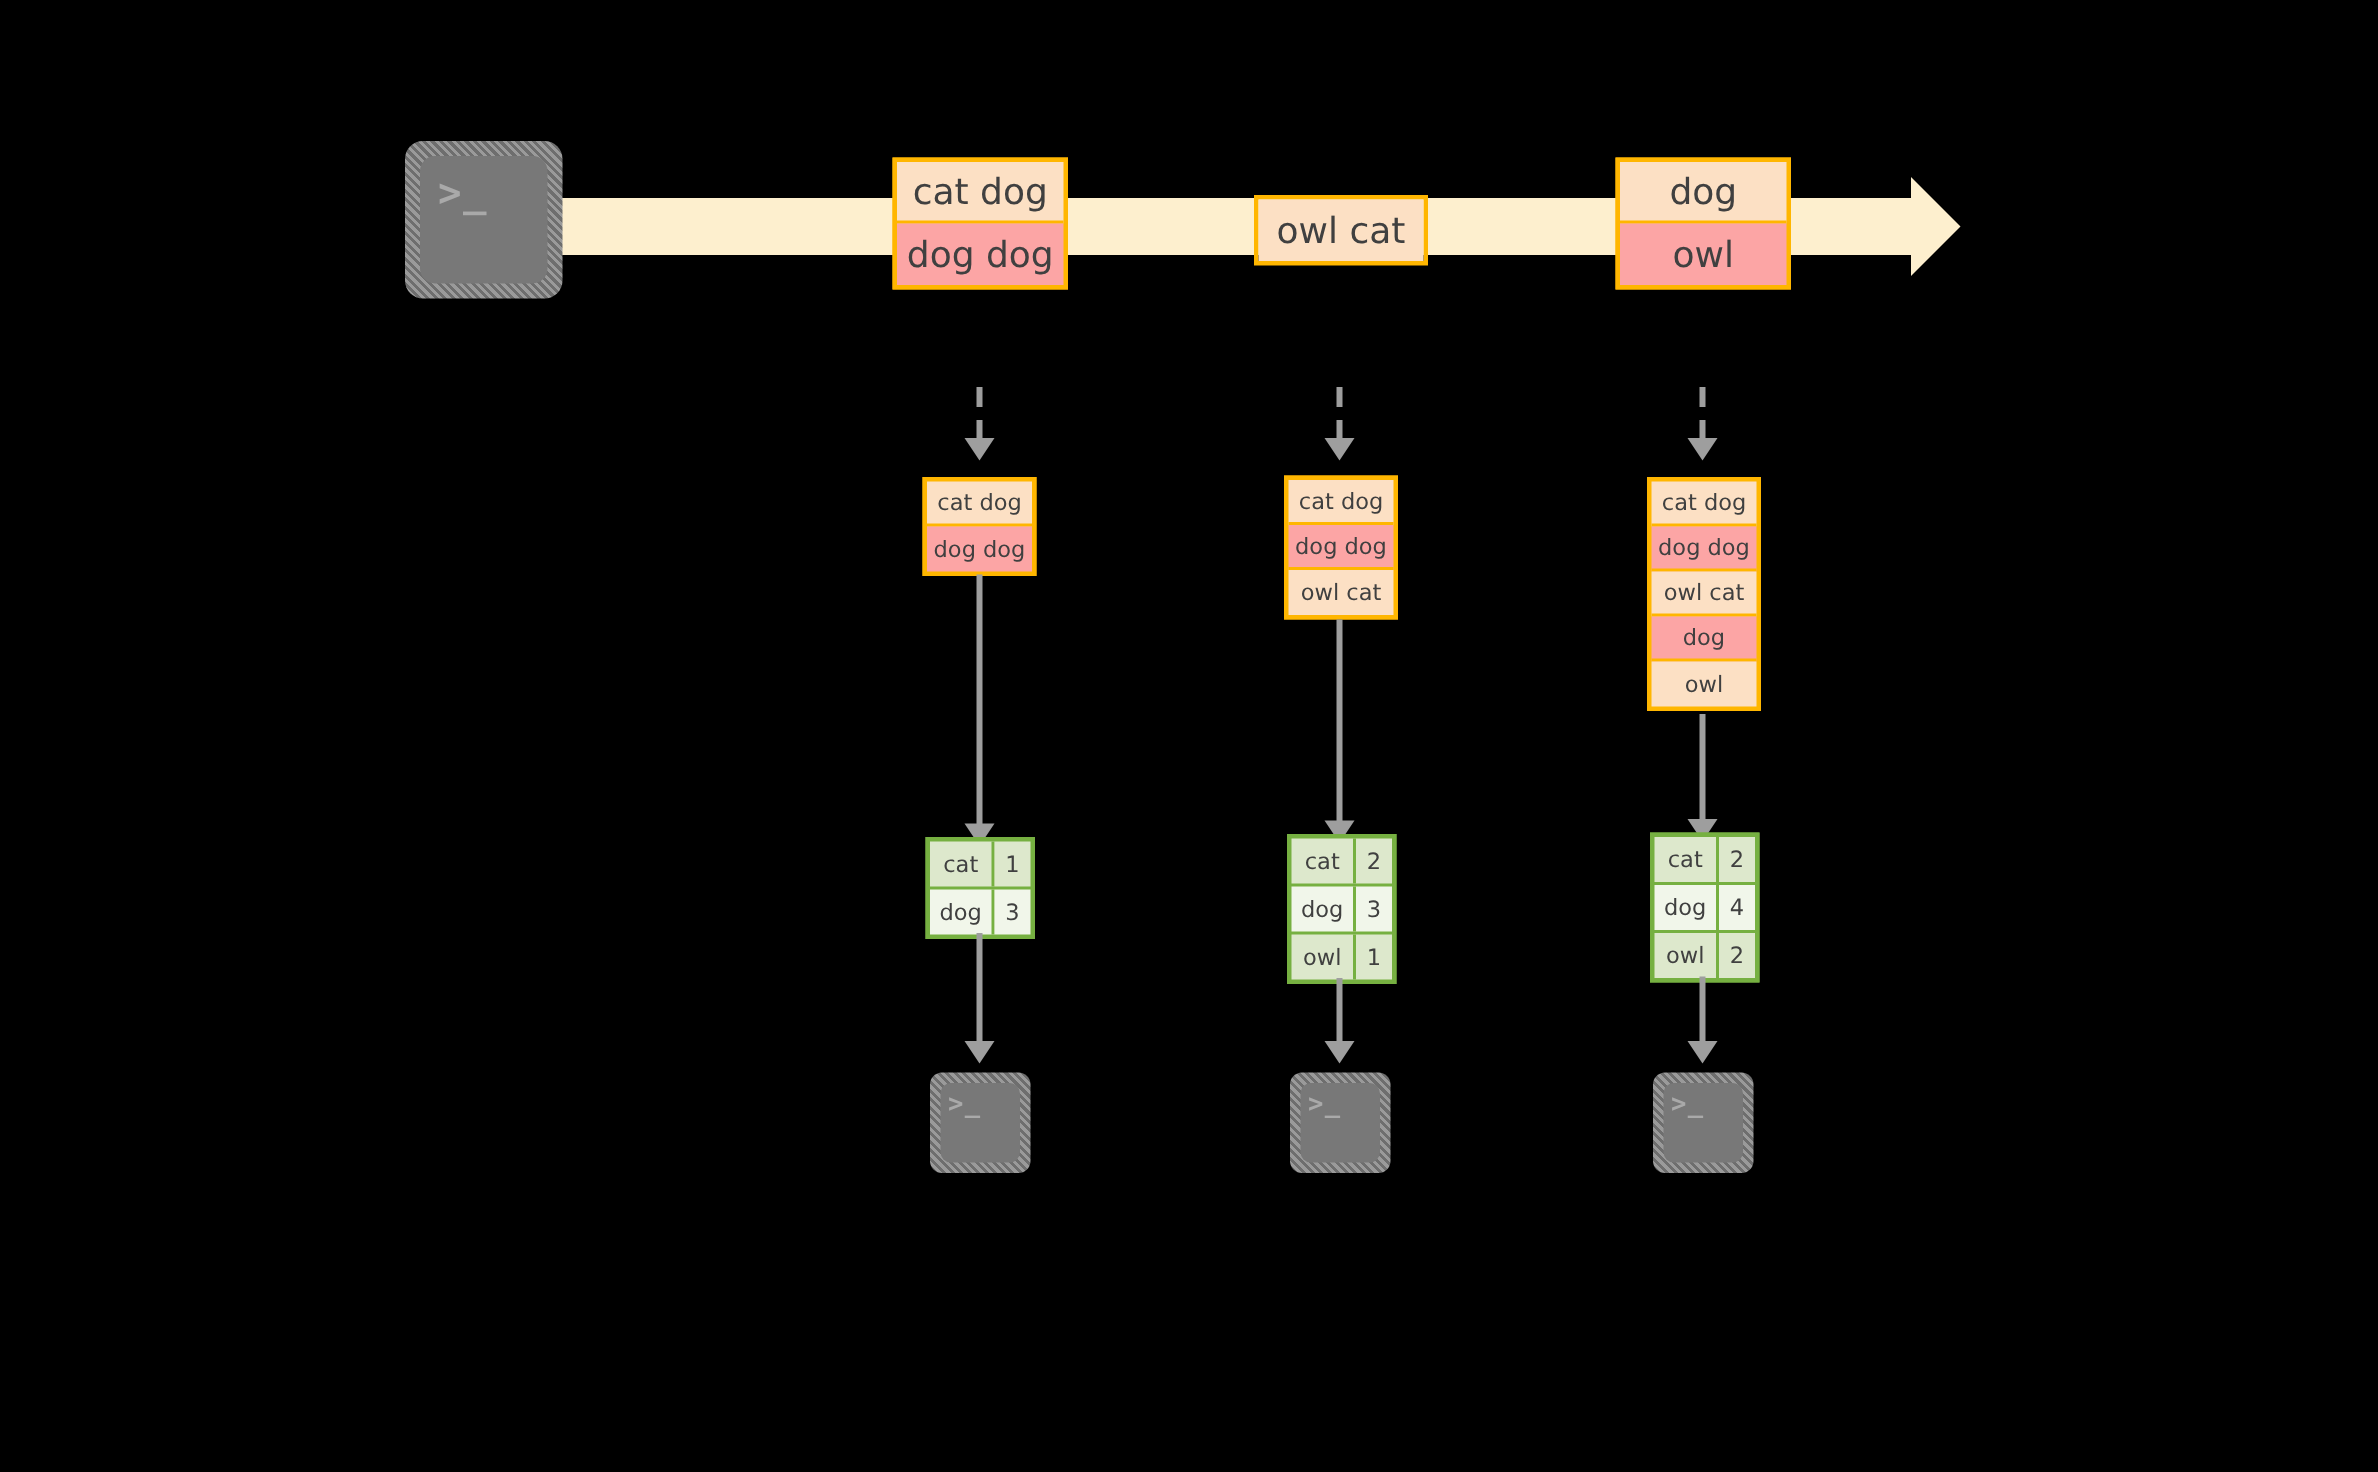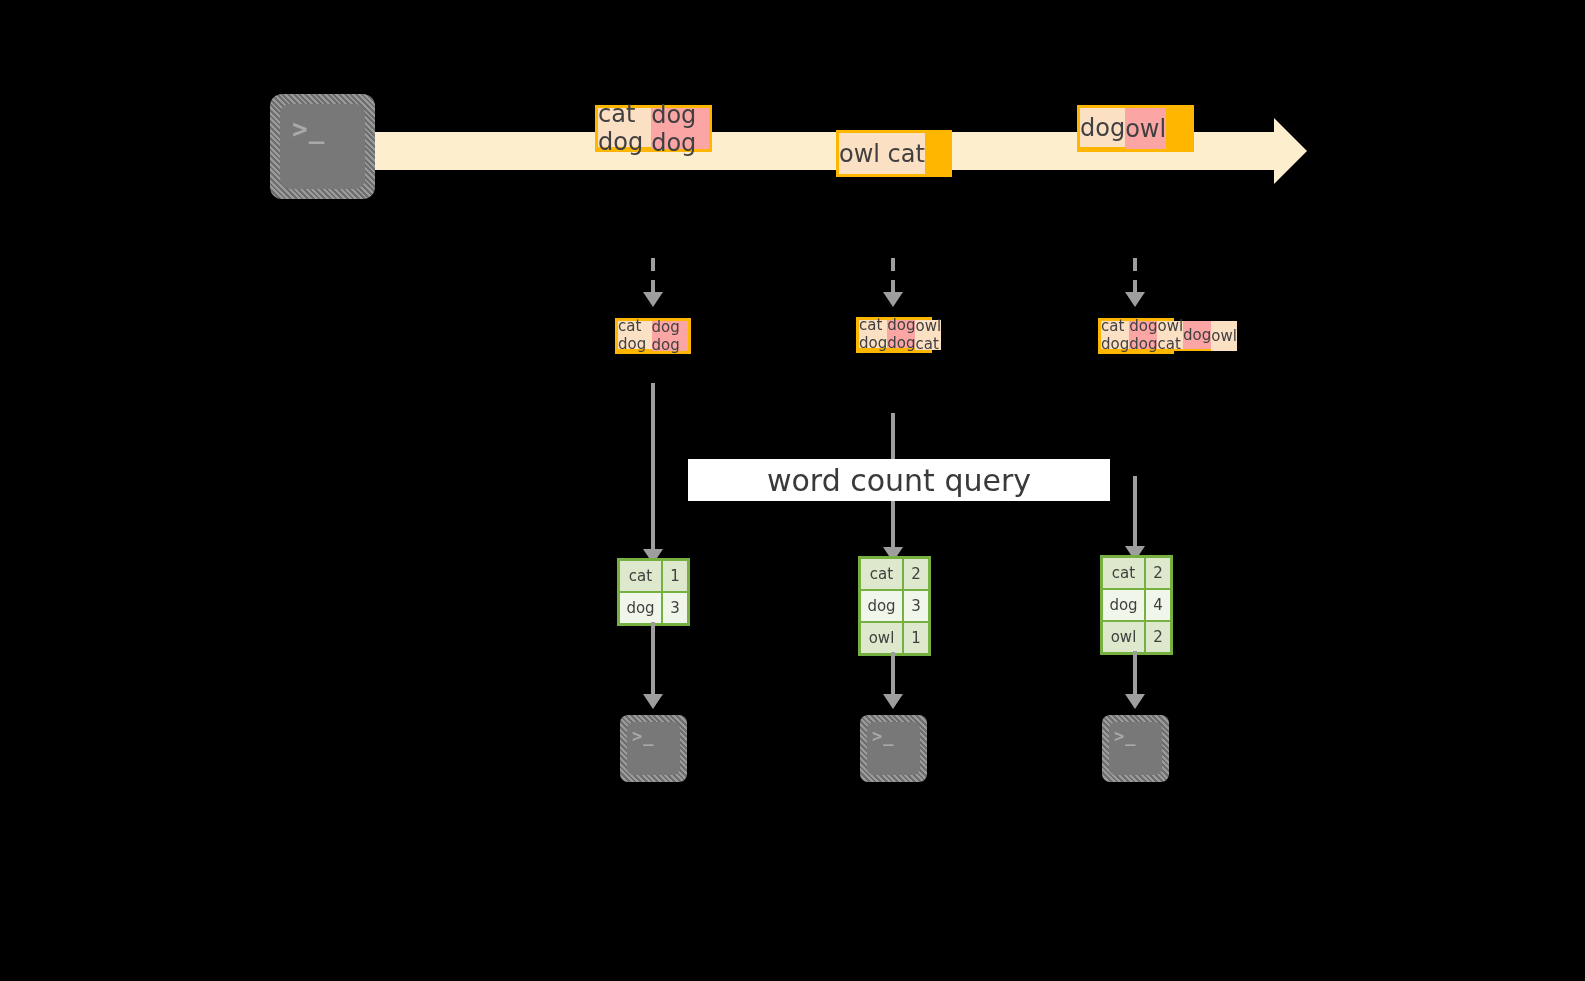--- a/index.html
+++ b/index.html
@@ -71,21 +71,21 @@
     border-left: 33px solid #FDEFCE;
   }
 
   
   .ebox {
     position: absolute;
     box-sizing: border-box;
     border: 3px solid #FFB600;
     background: #FFB600;
     display: flex;
-    flex-direction: row;
+    flex-direction: column;
   }
   .ebox .row {
     box-sizing: border-box;
     display: flex;
     align-items: center;
     justify-content: center;
     color: #404040;
     border-bottom: 2px solid #FFB600;
   }
   .ebox .row:last-child { border-bottom: none; }
@@ -284,17 +284,14 @@
   </div>
 
   <div class="conn" style="left:1133px; top:651px; height:46px;"></div>
   <div class="conn-head" style="left:1125px; top:694px;"></div>
 
   <div class="terminal small" style="left:1102px; top:715px;">
     <div class="tscreen"></div>
     <span class="glyph">&gt;_</span>
   </div>
 
-  <div id="query-label">
-    <span class="qtext">word count query</span>
-  </div>
 
 </div>
 
 </body></html>

